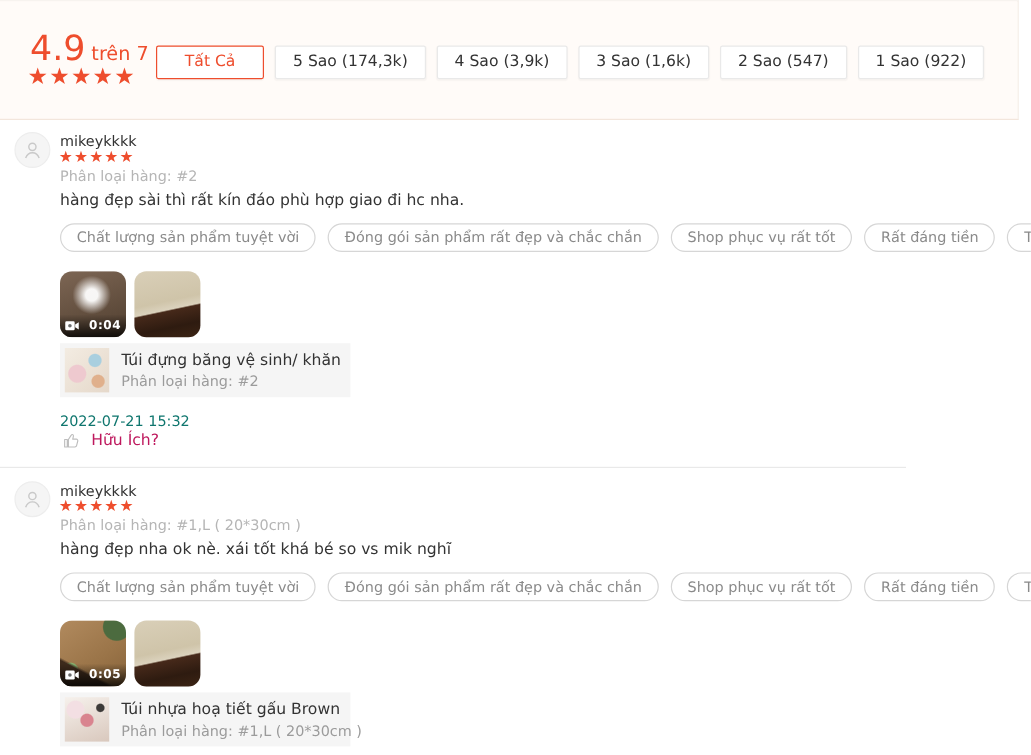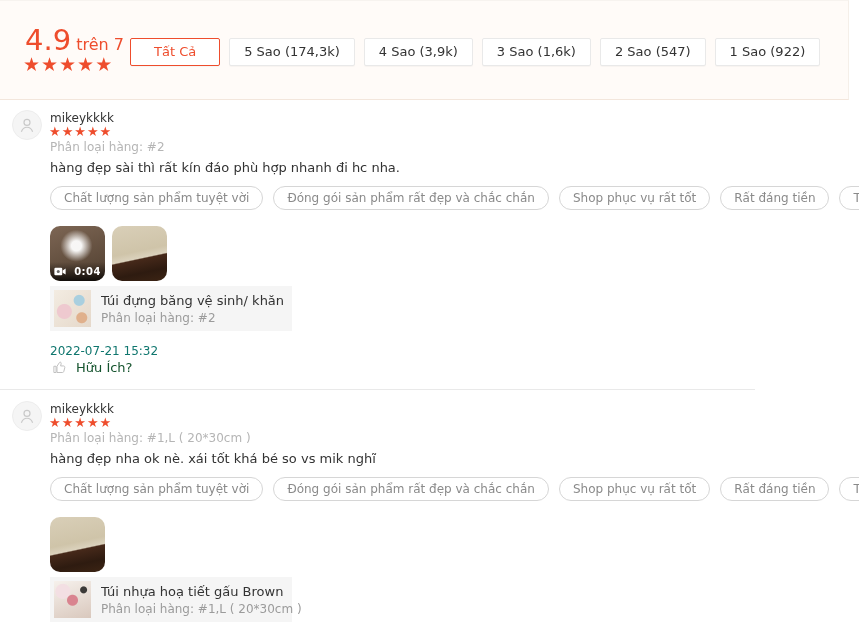--- a/index.html
+++ b/index.html
@@ -65,21 +65,21 @@
     radial-gradient(circle at 50% 52%, #d9848f 0 5px, rgba(0,0,0,0) 6px),
     radial-gradient(circle at 24% 28%, #f3dfe3 0 7px, rgba(0,0,0,0) 8px),
     radial-gradient(circle at 80% 24%, #3c3a38 0 3px, rgba(0,0,0,0) 4px),
     linear-gradient(160deg, #f6f1ec, #d9c8bd); }
   .product-lines { min-width:0; }
   .product-title { font-size:13px; color:#333; white-space:nowrap; overflow:hidden; }
   .product-variation { font-size:12px; color:#9b9b9b; margin-top:3px; white-space:nowrap; }
 
   .review-date { position:absolute; left:50px; top:244px; font-size:12px; color:#0f766e; }
   .like-row { position:absolute; left:52px; top:260px; display:flex; align-items:flex-start; gap:9px;
-    color:#14532d; font-size:13px; cursor:pointer; }
+    color:#be185d; font-size:13px; cursor:pointer; }
 </style>
 </head>
 <body>
 
 <div class="header-band">
   <div class="score-line">
     <span class="score-value">4.9</span><span class="score-suffix">trên 7</span>
   </div>
   <div class="score-stars">★★★★★</div>
 
@@ -96,21 +96,21 @@
 <div class="review" id="review-0">
   <div class="avatar">
     <svg width="18" height="18" viewBox="0 0 24 24">
       <circle cx="12" cy="8.5" r="4" fill="none" stroke="#c9c9c9" stroke-width="1.6"></circle>
       <path d="M4.5 21c1.5-4.2 4.3-6 7.5-6s6 1.8 7.5 6" fill="none" stroke="#c9c9c9" stroke-width="1.6"></path>
     </svg>
   </div>
   <div class="username">mikeykkkk</div>
   <div class="review-stars">★★★★★</div>
   <div class="variation">Phân loại hàng: #2</div>
-  <div class="review-text">hàng đẹp sài thì rất kín đáo phù hợp nhanh đi hc nha.</div>
+  <div class="review-text">hàng đẹp sài thì rất kín đáo phù hợp giao đi hc nha.</div>
 
   <div class="tags">
     <span class="tag">Chất lượng sản phẩm tuyệt vời</span>
     <span class="tag">Đóng gói sản phẩm rất đẹp và chắc chắn</span>
     <span class="tag">Shop phục vụ rất tốt</span>
     <span class="tag">Rất đáng tiền</span>
     <span class="tag">Thời gian giao hàng rất nhanh</span>
   </div>
 
   <div class="thumbs">
@@ -159,20 +159,30 @@
 
   <div class="tags">
     <span class="tag">Chất lượng sản phẩm tuyệt vời</span>
     <span class="tag">Đóng gói sản phẩm rất đẹp và chắc chắn</span>
     <span class="tag">Shop phục vụ rất tốt</span>
     <span class="tag">Rất đáng tiền</span>
     <span class="tag">Thời gian giao hàng rất nhanh</span>
   </div>
 
   <div class="thumbs">
+    <div class="thumb thumb-video-2">
+      <div class="video-overlay">
+        <svg width="12" height="9" viewBox="0 0 16 12">
+          <rect x="0.5" y="1" width="10.5" height="10" rx="1.5" fill="#fff"></rect>
+          <path d="M11.5 4.5 15.5 2v8l-4-2.5z" fill="#fff"></path>
+          <circle cx="5.7" cy="6" r="2" fill="#6b6b6b"></circle>
+        </svg>
+        <span class="duration">0:05</span>
+      </div>
+    </div>
     <div class="thumb thumb-fabric"></div>
   </div>
 
   <div class="product-box">
     <div class="product-thumb product-thumb-2"></div>
     <div class="product-lines">
       <div class="product-title">Túi nhựa hoạ tiết gấu Brown dùng đự...</div>
       <div class="product-variation">Phân loại hàng: #1,L ( 20*30cm )</div>
     </div>
   </div>

